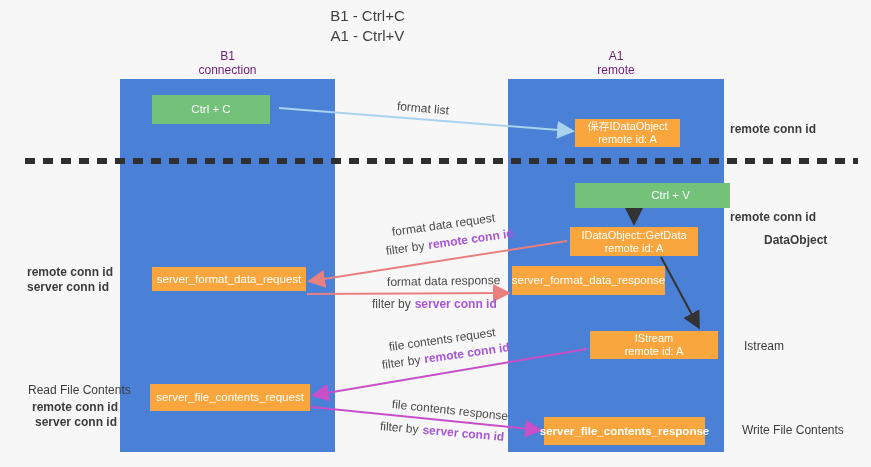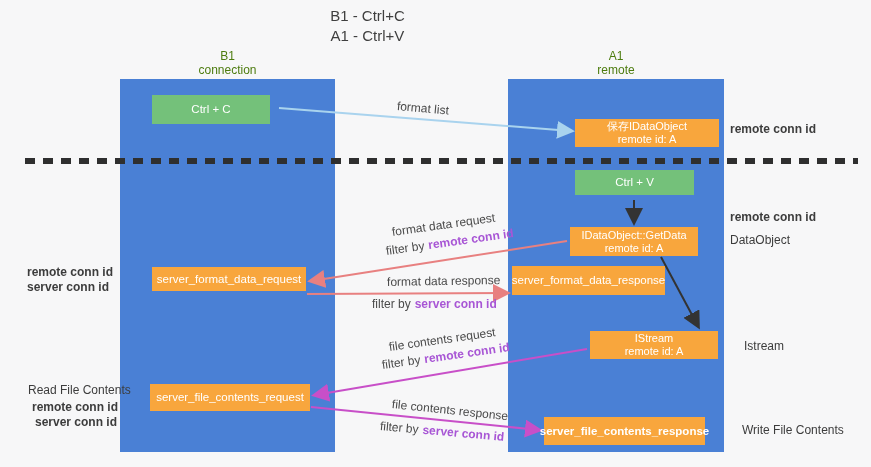--- a/index.html
+++ b/index.html
@@ -2,21 +2,21 @@
 <html><head>
 <meta charset="utf-8">
 <style>
   html,body{margin:0;padding:0;}
   body{font-family:"Liberation Sans",sans-serif;background:#f7f7f8;}
   .canvas{position:relative;width:871px;height:467px;background:#f7f7f8;overflow:hidden;}
 
   .title-block{position:absolute;left:0;top:6px;width:735px;text-align:center;
     font-size:15px;line-height:20px;color:#3f3f3f;}
 
-  .lifeline-header{position:absolute;text-align:center;font-size:12px;line-height:14px;color:#4d7c0f;}
+  .lifeline-header{position:absolute;text-align:center;font-size:12px;line-height:14px;color:#701a75;}
   .lifeline-col{position:absolute;background:#4a80d5;}
 
   .divider-dashed{position:absolute;left:25px;top:158px;width:833px;height:6px;
     background:repeating-linear-gradient(90deg,#2f2f2f 0 10px,transparent 10px 18px);}
 
   .arrows{position:absolute;left:0;top:0;width:871px;height:467px;pointer-events:none;}
 
   .box{position:absolute;display:flex;flex-direction:column;align-items:center;justify-content:center;
     color:#fff;text-align:center;font-size:11.5px;line-height:13px;}
   .box.green{background:#74c17a;}
@@ -75,26 +75,26 @@
     <line x1="567" y1="241" x2="311" y2="281" stroke="#e88080" stroke-width="2" marker-end="url(#ah-salmon)"></line>
     <line x1="307" y1="294" x2="507" y2="293" stroke="#e88080" stroke-width="2" marker-end="url(#ah-salmon)"></line>
     <line x1="587" y1="349" x2="315" y2="395" stroke="#c84fc8" stroke-width="2" marker-end="url(#ah-magenta)"></line>
     <line x1="311" y1="407" x2="539" y2="430" stroke="#c84fc8" stroke-width="2" marker-end="url(#ah-magenta)"></line>
   </svg>
 
   <div class="box green" style="left:152px;top:95px;width:118px;height:29px;">
     <div>Ctrl + C</div>
   </div>
 
-  <div class="box orange" style="left:575px;top:119px;width:144px;height:28px;">
+  <div class="box orange" style="left:575px;top:119px;width:105px;height:28px;">
     <div class="l2">保存IDataObject</div>
     <div class="l2">remote id: A</div>
   </div>
 
-  <div class="box green" style="left:575px;top:170px;width:119px;height:25px;">
+  <div class="box green" style="left:575px;top:183px;width:119px;height:25px;padding-left:36px;">
     <div>Ctrl + V</div>
   </div>
 
   <div class="box orange" style="left:570px;top:227px;width:128px;height:29px;">
     <div class="l2">IDataObject::GetData</div>
     <div class="l2">remote id: A</div>
   </div>
 
   <div class="box orange" style="left:152px;top:267px;width:154px;height:24px;">
     <div>server_format_data_request</div>
@@ -134,21 +134,21 @@
     <span>filter by</span><span class="cid bold-purple">remote conn id</span>
   </div>
 
   <div class="lbl rot" style="left:392px;top:397px;transform:rotate(6deg);">file contents response</div>
   <div class="lbl rot filter-label" style="left:380px;top:419px;transform:rotate(5deg);">
     <span>filter by</span><span class="cid bold-purple">server conn id</span>
   </div>
 
   <div class="ann bold-purple" style="left:730px;top:122px;">remote conn id</div>
   <div class="ann bold-purple" style="left:730px;top:210px;">remote conn id</div>
-  <div class="ann" style="left:730px;top:233px;">DataObject</div>
+  <div class="ann" style="left:764px;top:233px;font-weight:bold;">DataObject</div>
   <div class="ann" style="left:744px;top:339px;">Istream</div>
   <div class="ann" style="left:742px;top:423px;">Write File Contents</div>
 
   <div class="ann bold-purple" style="left:27px;top:265px;">remote conn id</div>
   <div class="ann bold-green" style="left:27px;top:280px;">server conn id</div>
   <div class="ann" style="left:28px;top:383px;">Read File Contents</div>
   <div class="ann bold-purple" style="left:32px;top:400px;">remote conn id</div>
   <div class="ann bold-green" style="left:35px;top:415px;">server conn id</div>
 
 </div>

